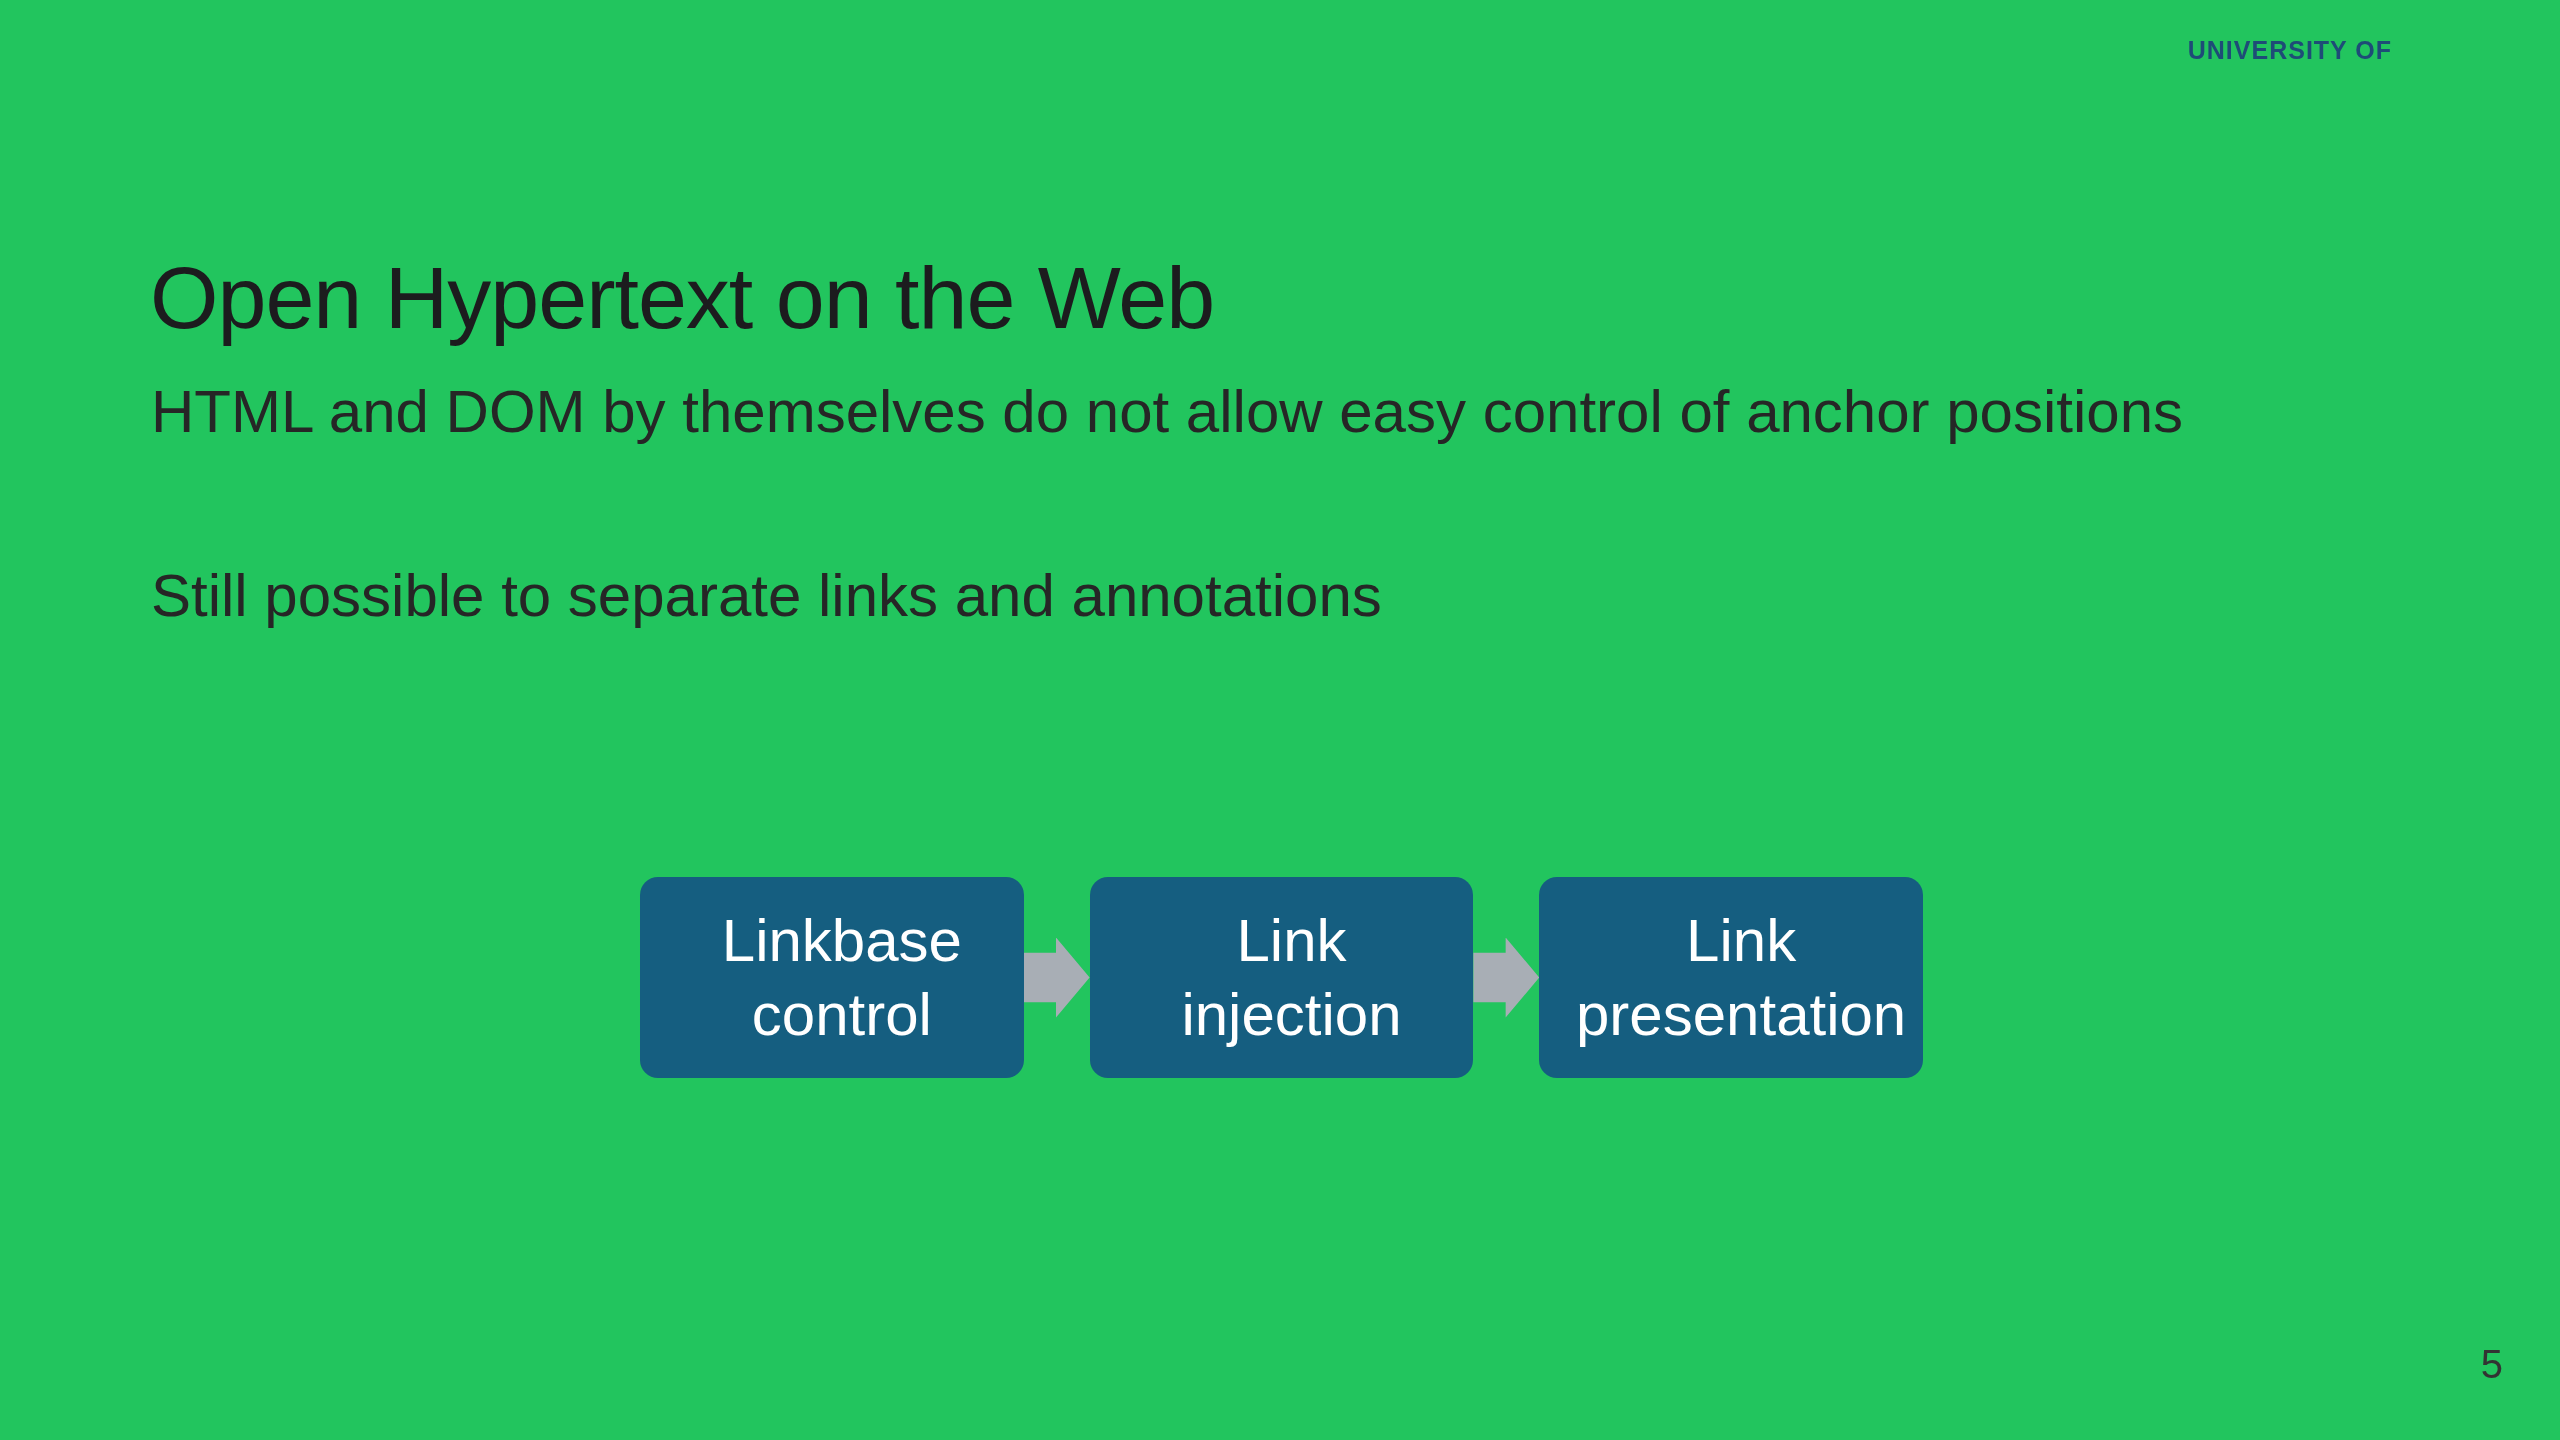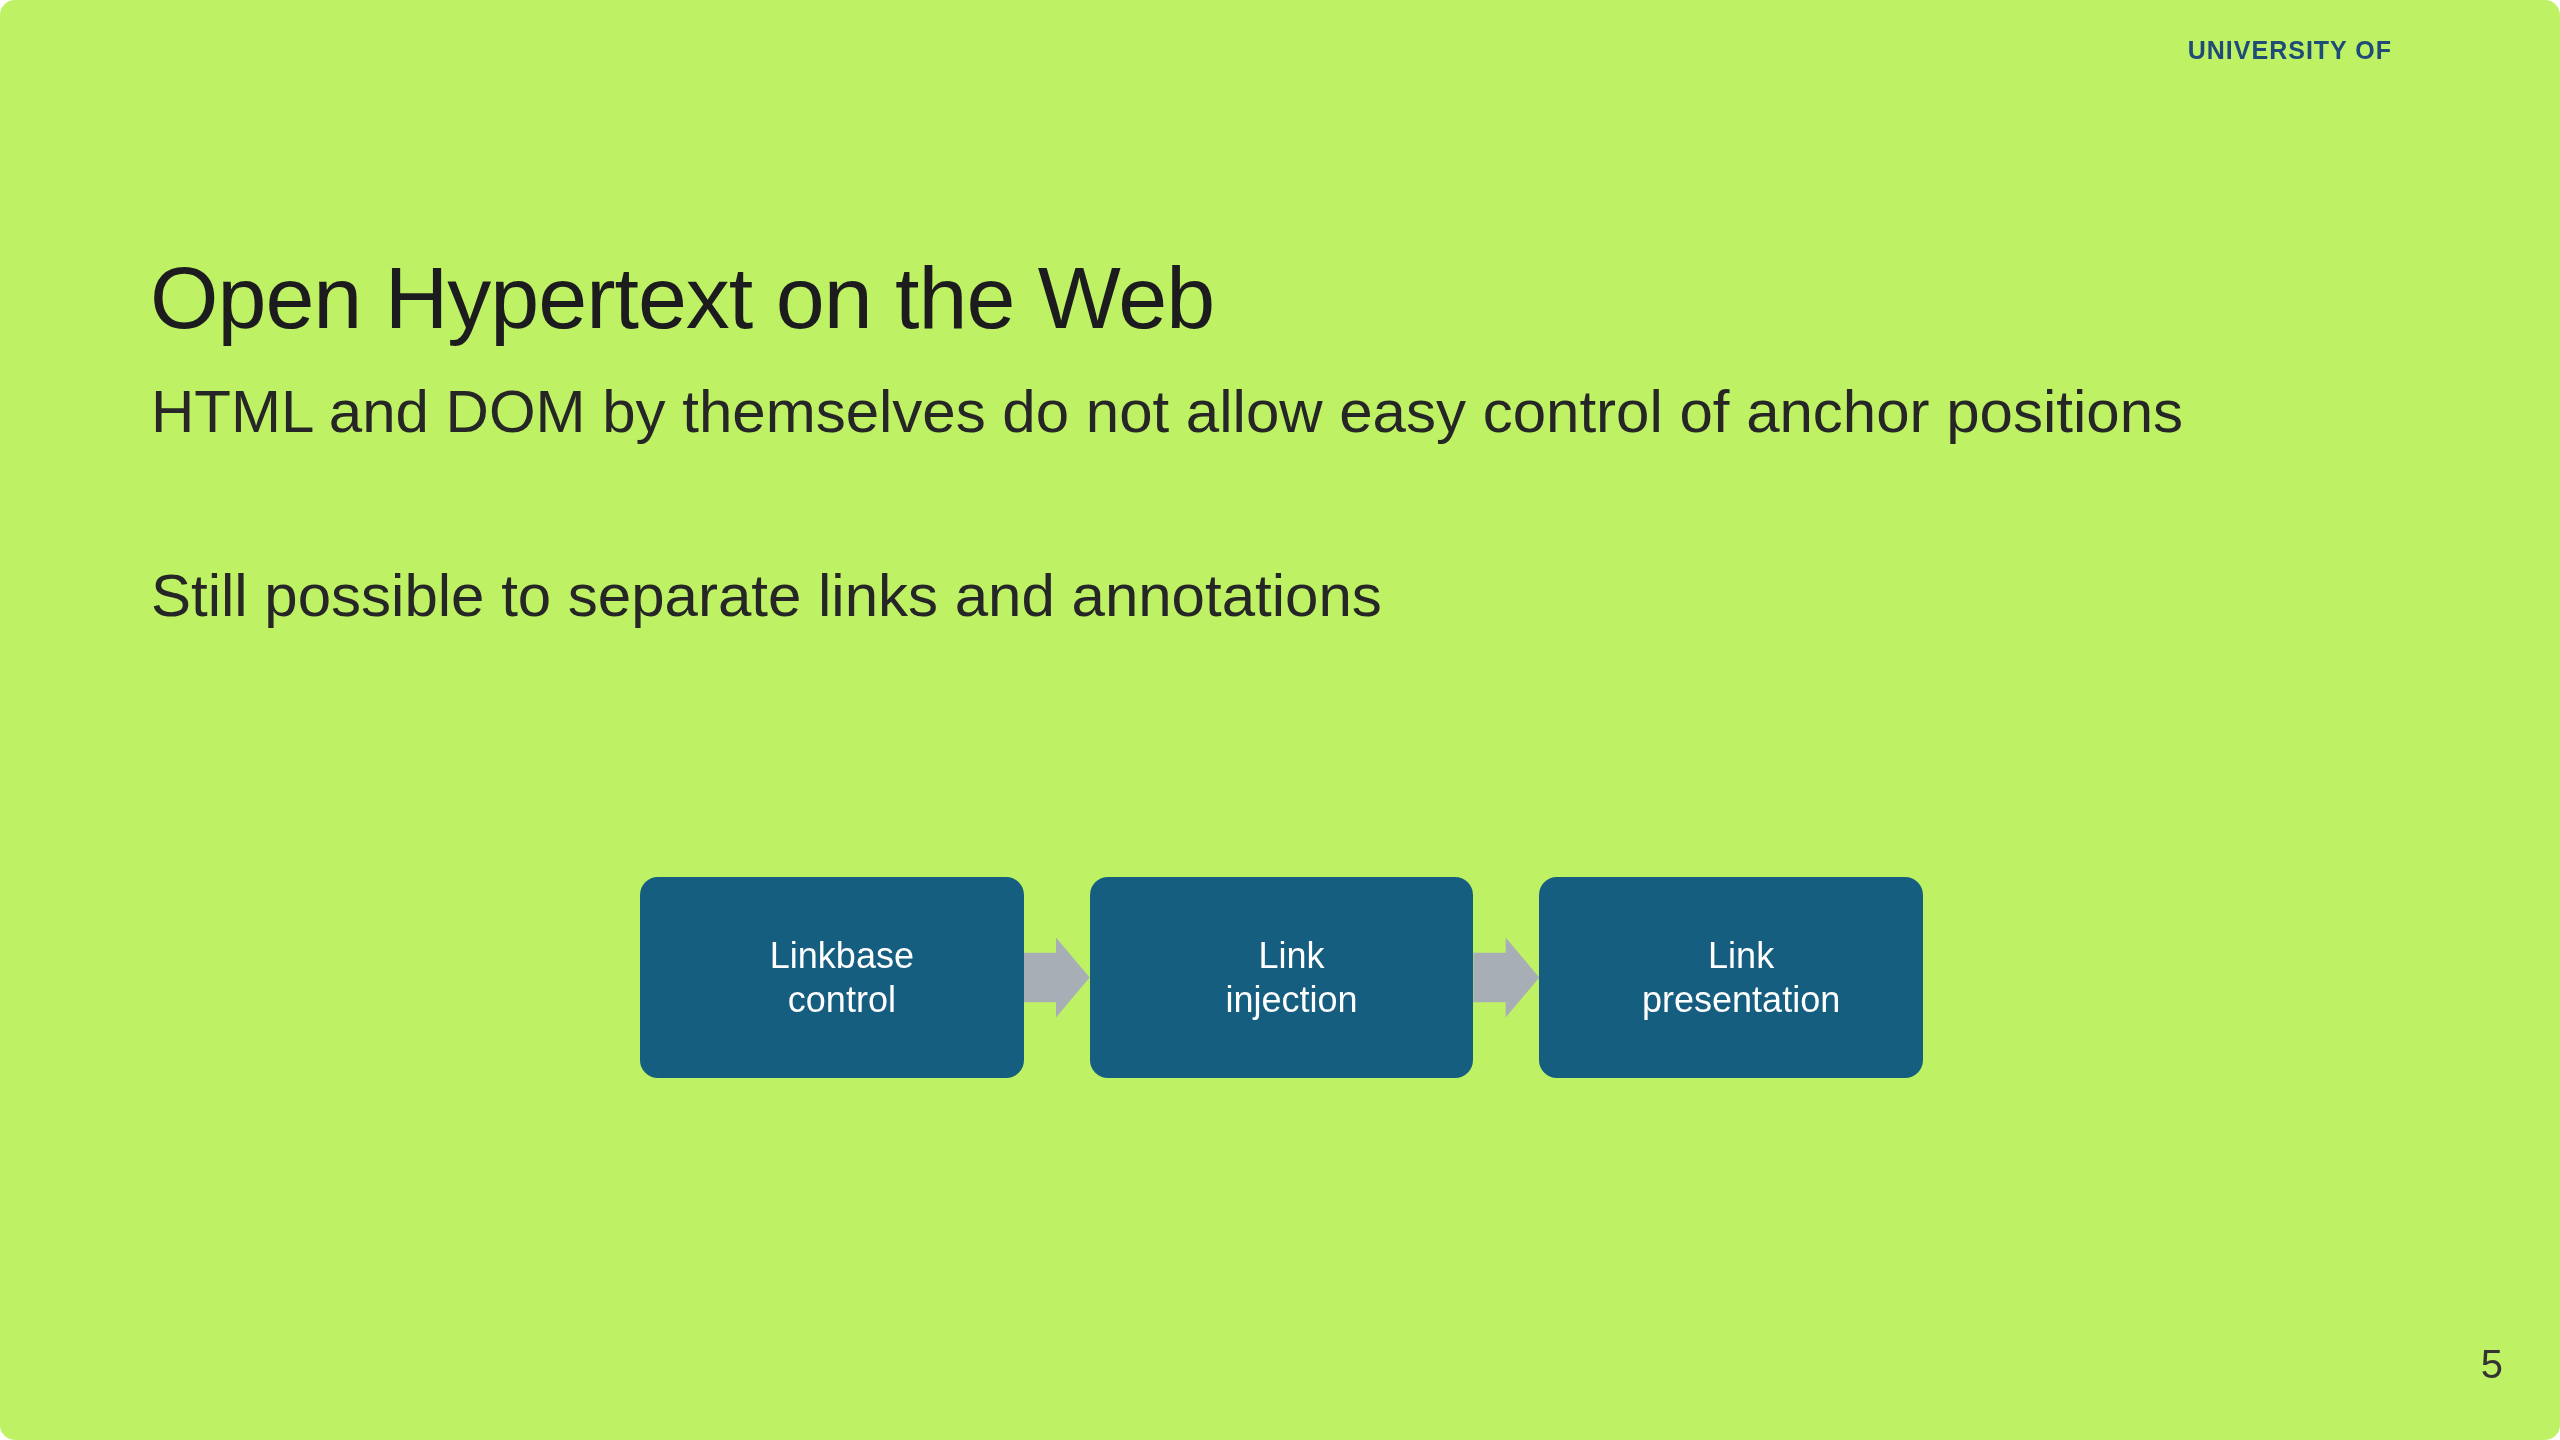--- a/index.html
+++ b/index.html
@@ -4,24 +4,23 @@
 <style>
   html, body {
     margin: 0;
     padding: 0;
     background: #ffffff;
   }
   .slide {
     position: relative;
     width: 2560px;
     height: 1440px;
-    background: #bef264;
+    background: #22c55e;
     overflow: hidden;
     font-family: "Liberation Sans", sans-serif;
-    border-radius: 15px;
   }
 
   
   .logo {
     position: absolute;
     top: 38px;
     right: 122px;
     color: #1e4c77;
     text-align: right;
     line-height: 1;
@@ -81,21 +80,21 @@
   .step-box {
     width: 392px;
     height: 201px;
     background: #155e80;
     border-radius: 18px;
     display: flex;
     flex-direction: column;
     justify-content: center;
     align-items: center;
     color: #ffffff;
-    font-size: 36px;
+    font-size: 60px;
     line-height: 1.22;
     text-align: center;
     padding-left: 20px;
   }
   .flow-arrow {
     width: 71px;
     height: 80px;
     background: #a8aeb5;
     clip-path: polygon(0% 19%, 49% 19%, 49% 0%, 100% 50%, 49% 100%, 49% 81%, 0% 81%);
   }

